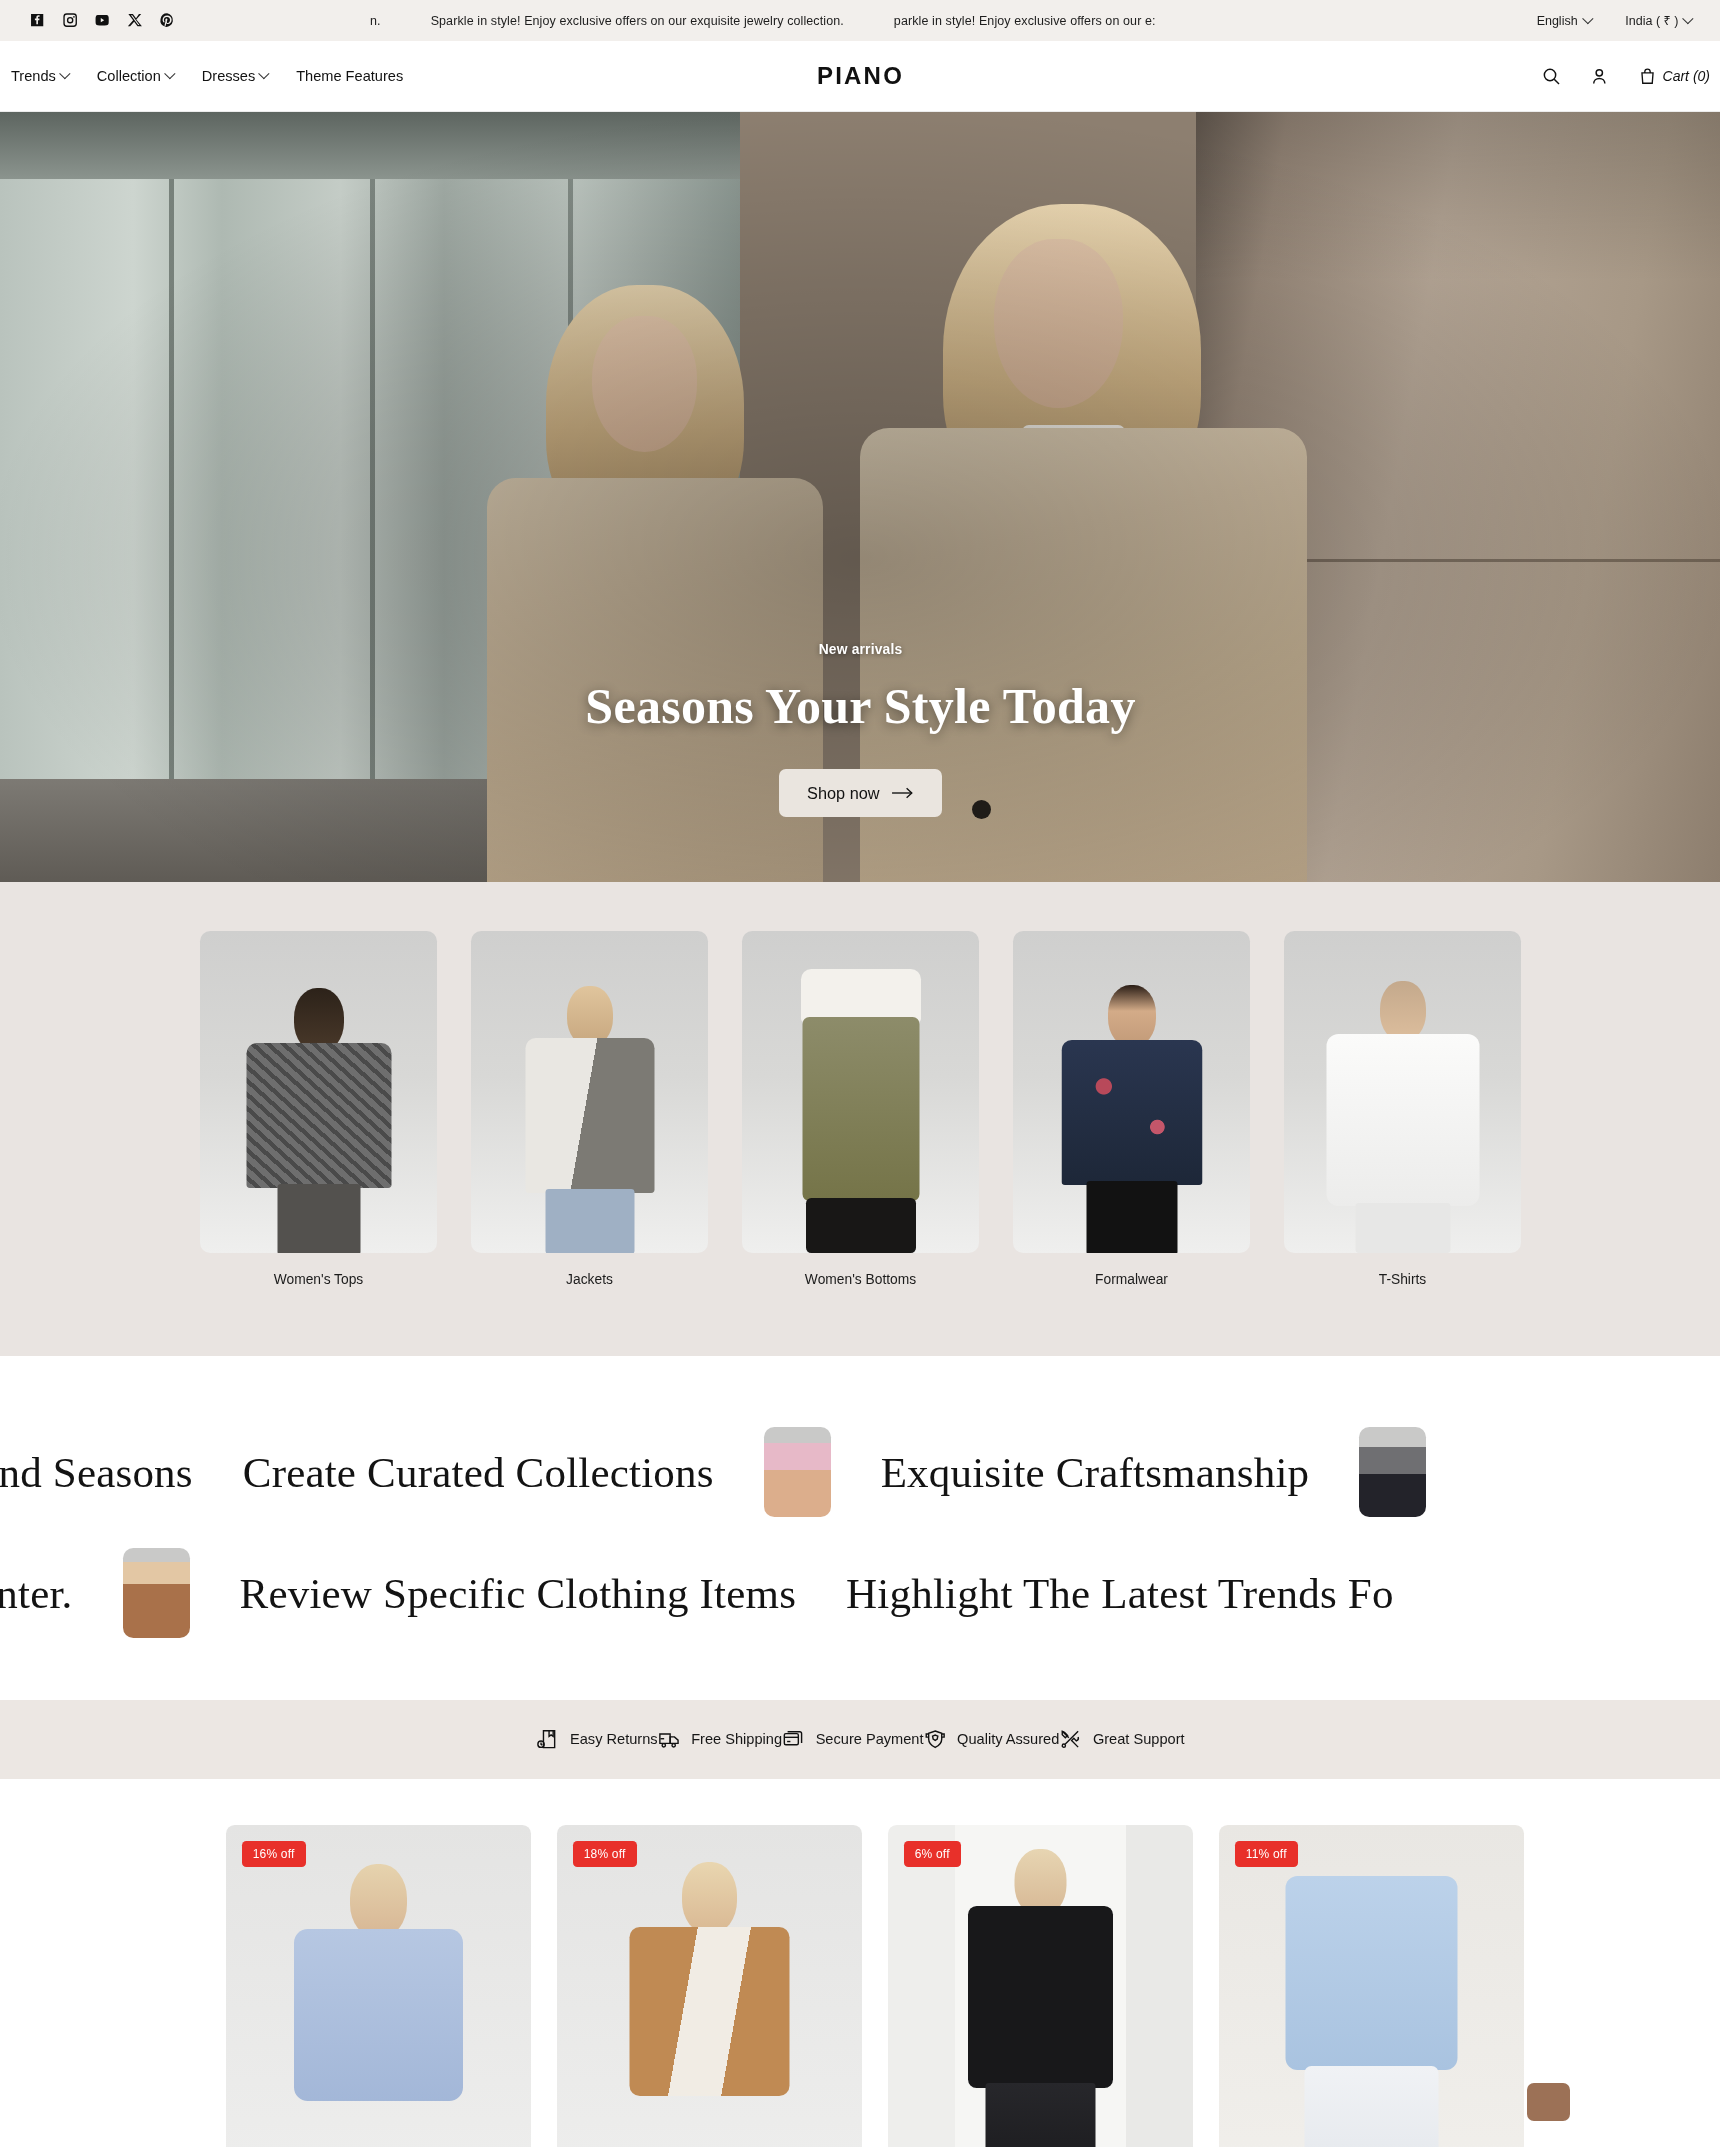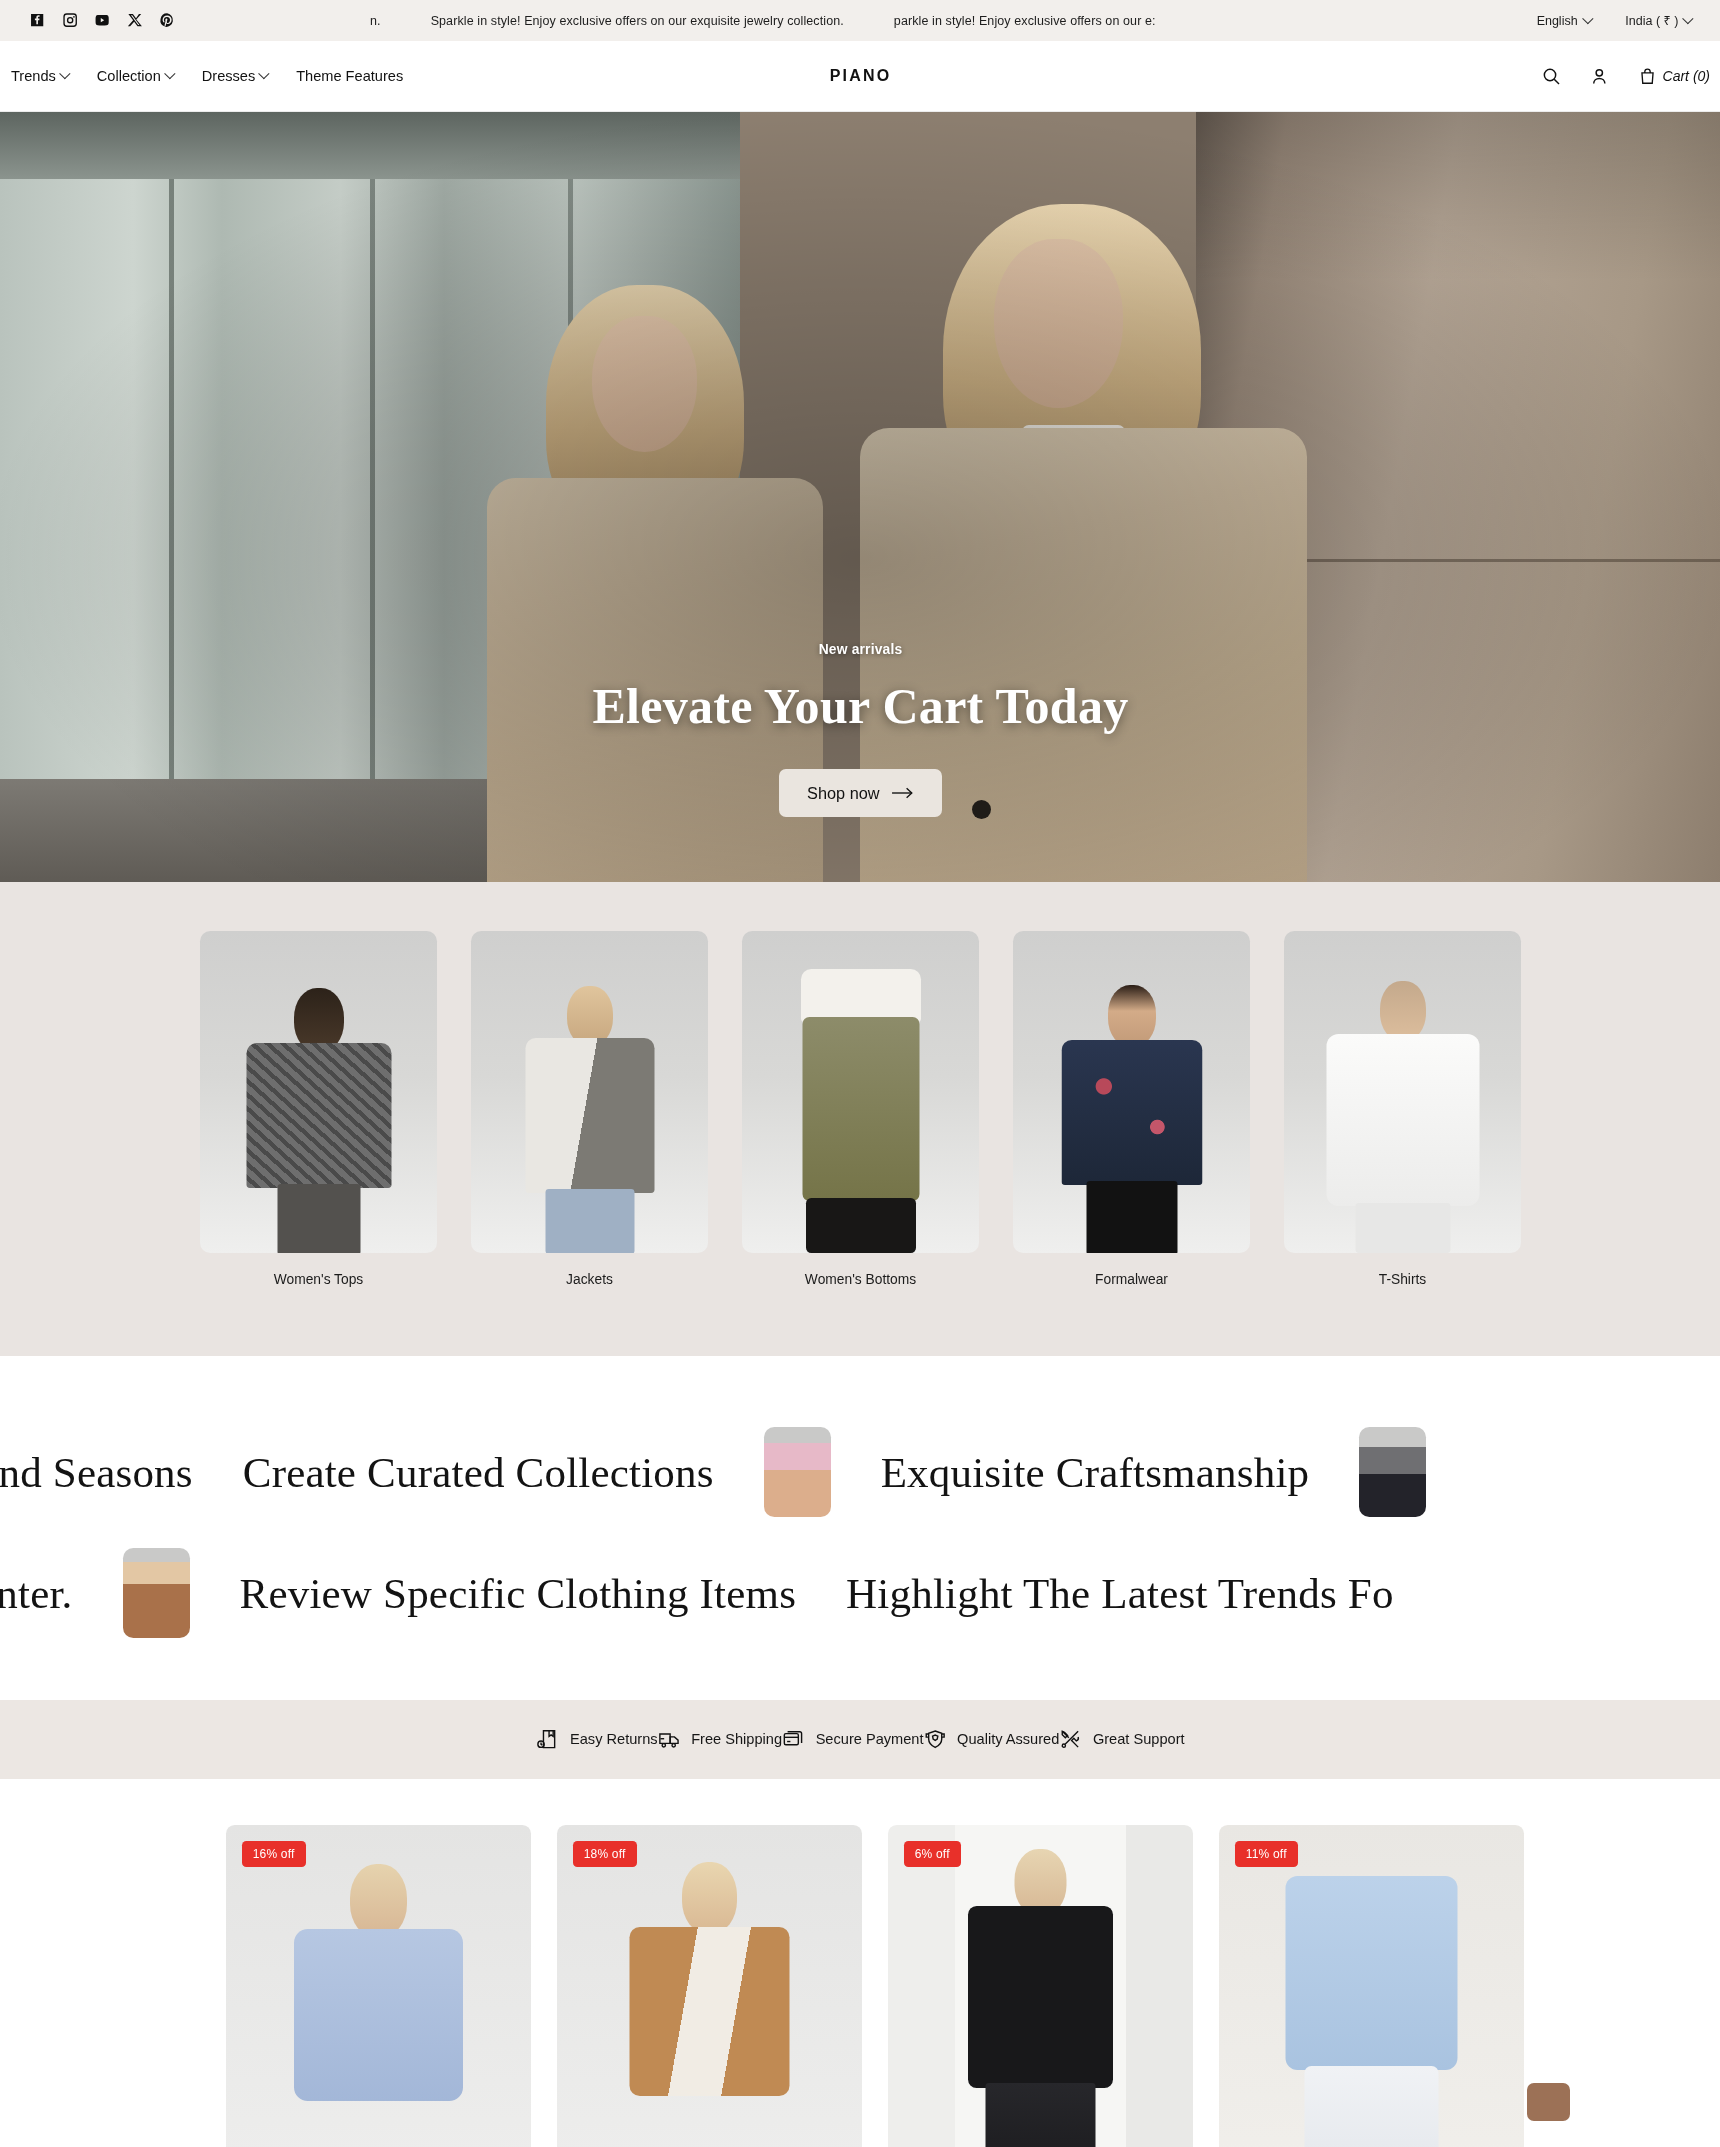--- a/index.html
+++ b/index.html
@@ -84,21 +84,21 @@
   .nav { display: flex; align-items: center; gap: 28px; }
   .nav-item {
     display: flex; align-items: center; gap: 5.2px;
     font-size: 14.6px; color: #121212; cursor: pointer;
   }
   .brand {
     position: absolute;
     left: 50%;
     top: 50%;
     transform: translate(-50%,-50%);
-    font-size: 16px;
+    font-size: 24px;
     font-weight: 700;
     letter-spacing: 2.2px;
     color: #111;
   }
   .hdr-actions {
     margin-left: auto;
     display: flex;
     align-items: center;
     gap: 27.5px;
     font-style: italic;
@@ -420,21 +420,21 @@
         <div class="face"></div>
       <div class="shirt"></div>
         <div class="coat"></div>
     </div>
     <div class="btn-dot"></div>
   </div>
   <div class="hero-scrim"></div>
 
   <div class="hero-content">
     <div class="hero-eyebrow">New arrivals</div>
-    <h1 class="hero-title">Elevate Your Cart Today</h1>
+    <h1 class="hero-title">Seasons Your Style Today</h1>
     <button class="hero-btn">
       <span>Shop now</span>
       <svg width="22.4" height="12" viewBox="0 0 26 14" fill="none" stroke="#121212" stroke-width="1.6">
         <line x1="0" y1="7" x2="23" y2="7"></line>
           <polyline points="17,1.5 23,7 17,12.5"></polyline>
       </svg>
     </button>
   </div>
 
 </section>

